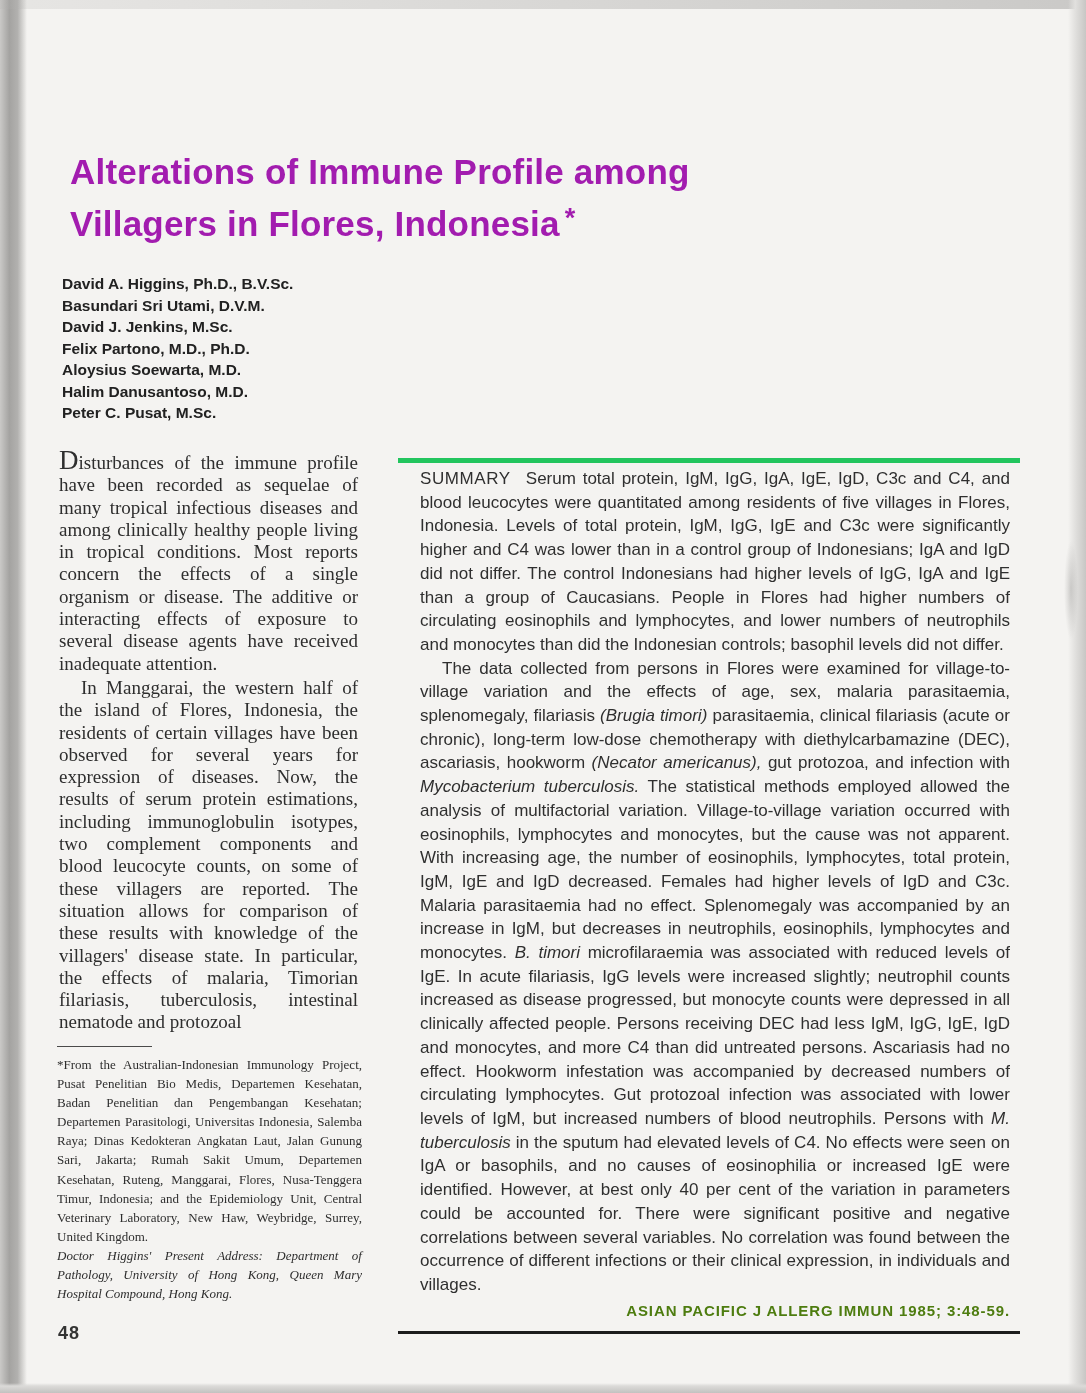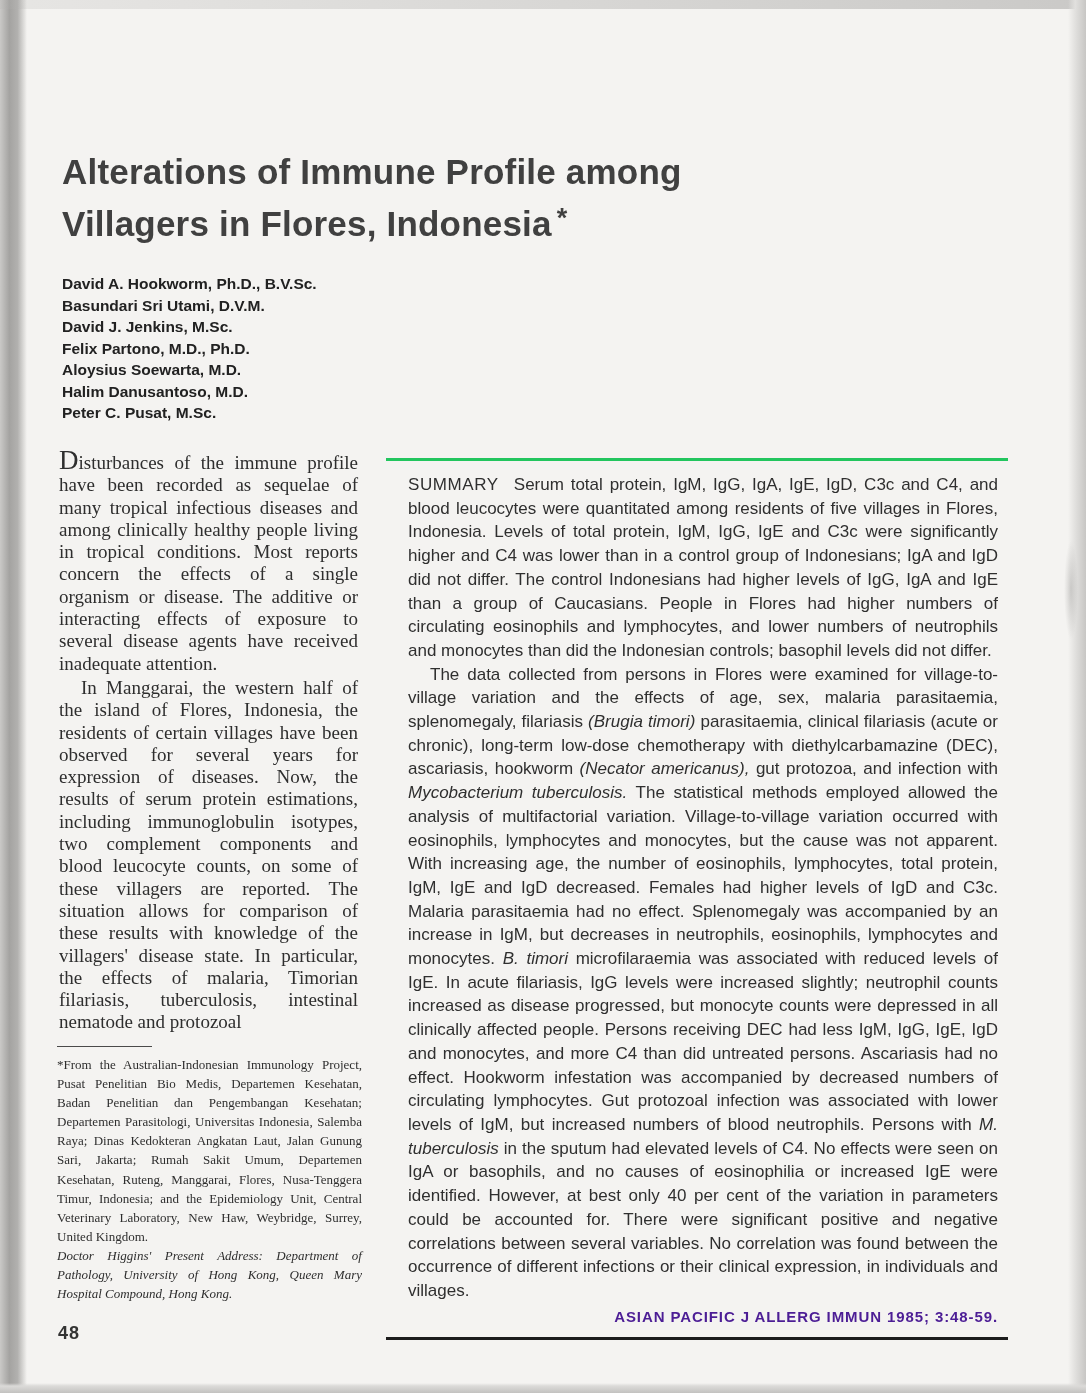--- a/index.html
+++ b/index.html
@@ -29,23 +29,23 @@
     position: absolute; right: 8px; top: 540px; width: 14px; height: 100px;
     background: radial-gradient(ellipse at center, rgba(160,159,157,0.45), rgba(160,159,157,0) 70%);
     border-radius: 50%;
   }
   .edge-bottom {
     position: absolute; left: 0; bottom: 0; width: 100%; height: 10px;
     background: linear-gradient(to top, #c3c2c0, #dbdad8 70%, rgba(244,243,241,0));
   }
   
   .title {
-    position: absolute; left: 62px; top: 148px;
+    position: absolute; left: 70px; top: 148px;
     font-size: 35px; font-weight: bold; line-height: 47px;
-    letter-spacing: 0.2px; color: #404040; margin: 0;
+    letter-spacing: 0.2px; color: #a21caf; margin: 0;
   }
   .title .ast { font-size: 27px; vertical-align: 9px; margin-left: 5px; }
   .authors {
     position: absolute; left: 62px; top: 273px;
     font-size: 15.5px; font-weight: bold; line-height: 21.5px; color: #212121;
   }
   
   .col-left {
     position: absolute; left: 57px; top: 449px; width: 303px;
     font-family: "Liberation Serif", serif;
@@ -58,32 +58,32 @@
   .footnote {
     position: absolute; left: 57px; top: 1046px; width: 305px;
     font-family: "Liberation Serif", serif;
     font-size: 13px; line-height: 19.1px; text-align: justify; color: #2e2e2e;
   }
   .footnote p { margin: 0; }
   .fn-rule { width: 95px; border-top: 1.5px solid #4a4a4a; margin-bottom: 8px; }
   .footnote .address { font-style: italic; }
   
   .summary-box {
-    position: absolute; left: 386px; top: 458px; width: 622px;
+    position: absolute; left: 398px; top: 458px; width: 622px;
     box-sizing: border-box;
-    border-top: 3px solid #22c55e; border-bottom: 3px solid #1c1c1c;
-    padding: 12px 10px 9px 22px;
+    border-top: 5px solid #22c55e; border-bottom: 3px solid #1c1c1c;
+    padding: 4px 10px 9px 22px;
     font-size: 17px; line-height: 23.7px; text-align: justify; color: #2f2f2f;
   }
   .summary-box p { margin: 0; }
   .sum-label { letter-spacing: 0.6px; margin-right: 15px; }
   .sum-p2 { text-indent: 22px; }
   .citation {
     text-align: right; font-weight: bold; font-size: 15px;
-    letter-spacing: 0.9px; margin-top: 2px; color: #4c1d95;
+    letter-spacing: 0.9px; margin-top: 2px; color: #4d7c0f;
   }
   .pageno {
     position: absolute; left: 58px; top: 1323px;
     font-size: 18px; font-weight: bold; letter-spacing: 1px; color: #333333; text-align: center;
   }
 </style>
 </head>
 <body>
 
 <div class="scan">
@@ -92,21 +92,21 @@
   <div class="edge-right"></div>
   <div class="edge-bump"></div>
   <div class="edge-bottom"></div>
 
   <h1 class="title">
     <span>Alterations of Immune Profile among</span><br>
     <span>Villagers in Flores, Indonesia</span><span class="ast">*</span>
   </h1>
 
   <div class="authors">
-    <div>David A. Hookworm, Ph.D., B.V.Sc.</div>
+    <div>David A. Higgins, Ph.D., B.V.Sc.</div>
     <div>Basundari Sri Utami, D.V.M.</div>
     <div>David J. Jenkins, M.Sc.</div>
     <div>Felix Partono, M.D., Ph.D.</div>
     <div>Aloysius Soewarta, M.D.</div>
     <div>Halim Danusantoso, M.D.</div>
     <div>Peter C. Pusat, M.Sc.</div>
   </div>
 
   <div class="col-left">
     <p><span class="dropcap">D</span><span>isturbances of the immune profile have been recorded as sequelae of many tropical infectious diseases and among clinically healthy people living in tropical conditions. Most reports concern the effects of a single organism or disease. The additive or interacting effects of exposure to several disease agents have received inadequate attention.</span></p>

